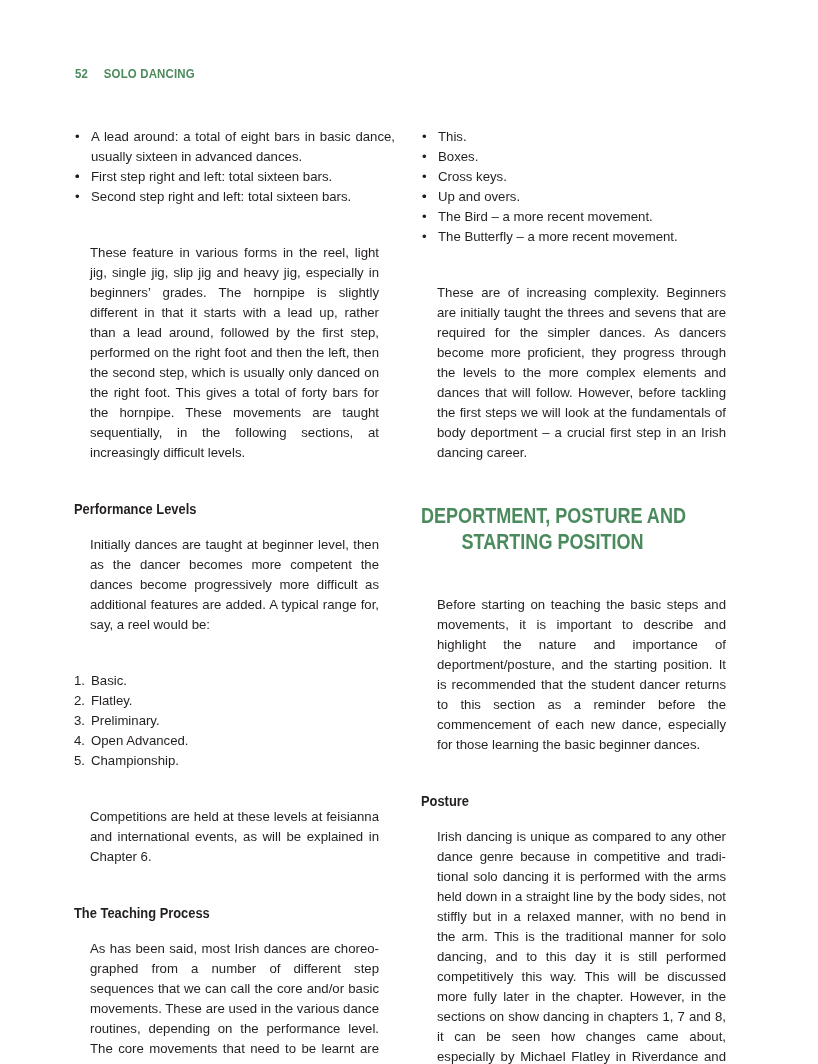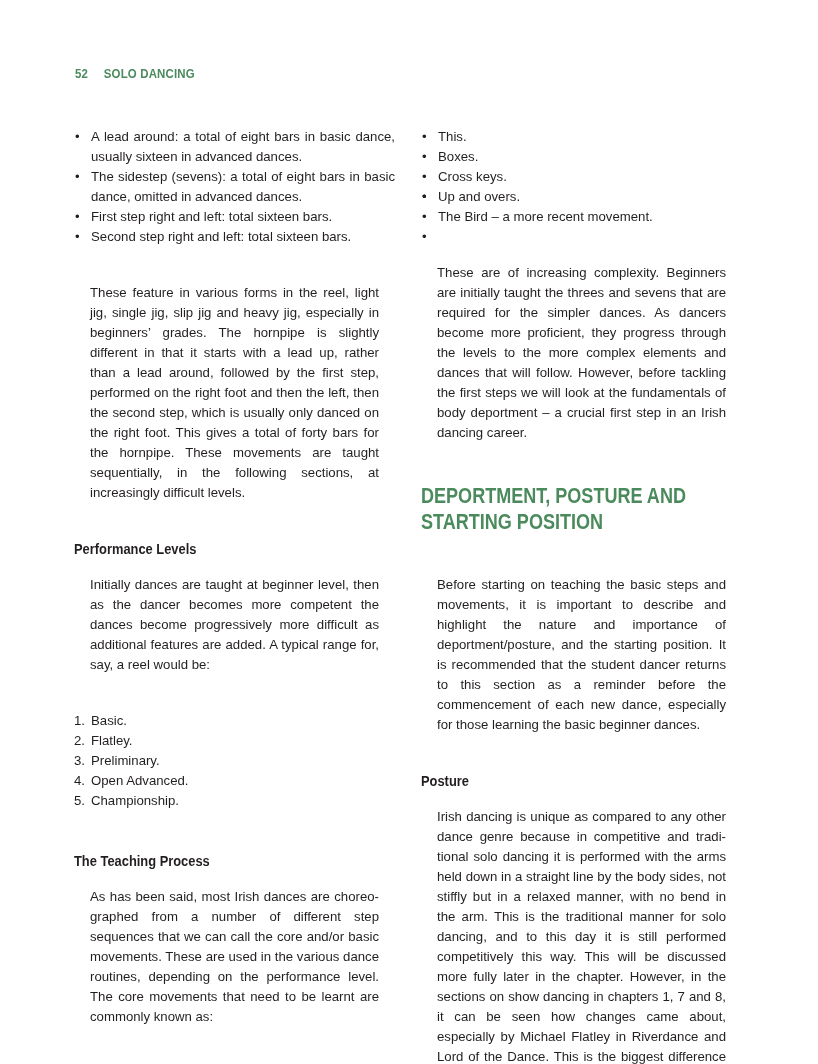--- a/index.html
+++ b/index.html
@@ -86,69 +86,70 @@
       margin: 0;
       font-family: "Liberation Sans", sans-serif;
       font-weight: bold;
       font-size: 22px;
       line-height: 26px;
       color: #4a8a5c;
       transform: scaleX(0.82);
       transform-origin: left top;
       white-space: nowrap;
     }
-    .section-title-wrap { padding-top: 4px; height: 58px; }
+    .section-title-wrap { padding-top: 4px; height: 58px; text-align: center; }
   </style>
 </head>
 <body>
 
 <div class="running-head">
   <span class="page-num">52</span>
   <span>SOLO DANCING</span>
 </div>
 
 <div class="col col-left">
   <ul class="bullets">
     <li><span class="bullet">•</span><span>A lead around: a total of eight bars in basic dance, usually sixteen in advanced dances.</span></li>
-    <li><span class="bullet">•</span><span>The sidestep (sevens): a total of eight bars in basic dance, omitted in advanced dances.</span></li>
+    <li><span class="bullet">•</span></li>
     <li><span class="bullet">•</span><span>First step right and left: total sixteen bars.</span></li>
     <li><span class="bullet">•</span><span>Second step right and left: total sixteen bars.</span></li>
   </ul>
   <div class="gap"></div>
   <p>These feature in various forms in the reel, light jig, single jig, slip jig and heavy jig, especially in begin­ners’ grades. The hornpipe is slightly different in that it starts with a lead up, rather than a lead around, followed by the first step, performed on the right foot and then the left, then the second step, which is usually only danced on the right foot. This gives a total of forty bars for the hornpipe. These movements are taught sequentially, in the following sections, at increasingly difficult levels.</p>
   <div class="gap"></div>
   <h3 class="subhead">Performance Levels</h3>
   <p>Initially dances are taught at beginner level, then as the dancer becomes more competent the dances become progressively more difficult as additional features are added. A typical range for, say, a reel would be:</p>
   <div class="gap"></div>
   <ol class="nums">
     <li><span class="num">1.</span><span>Basic.</span></li>
     <li><span class="num">2.</span><span>Flatley.</span></li>
     <li><span class="num">3.</span><span>Preliminary.</span></li>
     <li><span class="num">4.</span><span>Open Advanced.</span></li>
     <li><span class="num">5.</span><span>Championship.</span></li>
   </ol>
   <div class="gap"></div>
+  <p>Competitions are held at these levels at feisianna and international events, as will be explained in Chapter 6.</p>
   <div class="gap"></div>
   <h3 class="subhead">The Teaching Process</h3>
   <p>As has been said, most Irish dances are choreo­graphed from a number of different step sequences that we can call the core and/or basic movements. These are used in the various dance routines, depend­ing on the performance level. The core movements that need to be learnt are commonly known as:</p>
   <div class="gap"></div>
   <ul class="bullets">
     <li><span class="bullet">•</span><span>The basic threes, the sevens, then progressing on to:</span></li>
   </ul>
 </div>
 
 <div class="col col-right">
   <ul class="bullets">
     <li><span class="bullet">•</span><span>This.</span></li>
     <li><span class="bullet">•</span><span>Boxes.</span></li>
     <li><span class="bullet">•</span><span>Cross keys.</span></li>
     <li><span class="bullet">•</span></li>
     <li><span class="bullet">•</span><span>Up and overs.</span></li>
     <li><span class="bullet">•</span><span>The Bird – a more recent movement.</span></li>
-    <li><span class="bullet">•</span></li>
+    <li><span class="bullet">•</span><span>The Butterfly – a more recent movement.</span></li>
   </ul>
   <div class="gap"></div>
   <p>These are of increasing complexity. Beginners are initially taught the threes and sevens that are required for the simpler dances. As dancers become more proficient, they progress through the levels to the more complex elements and dances that will follow. However, before tackling the first steps we will look at the fundamentals of body deportment – a crucial first step in an Irish dancing career.</p>
   <div class="gap"></div>
   <div class="section-title-wrap">
     <h2 class="section-title">DEPORTMENT, POSTURE AND</h2>
     <h2 class="section-title">STARTING POSITION</h2>
   </div>
   <div class="gap-sm"></div>
   <p>Before starting on teaching the basic steps and movements, it is important to describe and highlight the nature and importance of deportment/posture, and the starting position. It is recommended that the student dancer returns to this section as a reminder before the commencement of each new dance, especially for those learning the basic begin­ner dances.</p>

